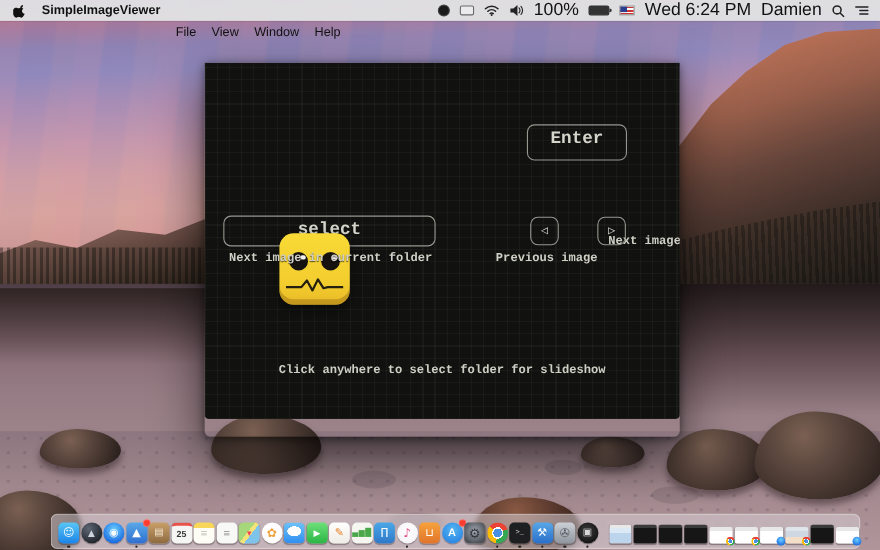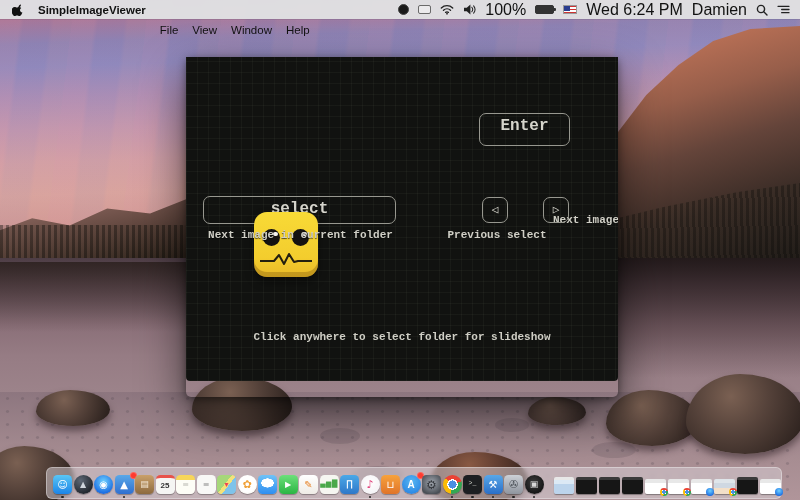--- a/index.html
+++ b/index.html
@@ -252,21 +252,21 @@
   </div>
 
   <div class="window">
     <div class="content">
       <div class="keybox k-enter">Enter</div>
       <div class="keybox k-space">select</div>
       <div class="klabel l-space">Next image in current folder</div>
       <div class="klabel l-next">Next image</div>
       <div class="keybox k-prev">◁</div>
       <div class="keybox k-next">▷</div>
-      <div class="klabel l-prev">Previous select</div>
+      <div class="klabel l-prev">Previous image</div>
       <div class="hint">Click anywhere to select folder for slideshow</div>
       <div class="face-icon">
         <span class="eye le"></span>
         <span class="eye re"></span>
         <svg class="mouth" width="60" height="16" viewBox="0 0 60 16" fill="none" stroke="#241f0e" stroke-width="2" stroke-linejoin="round">
             <path d="M4 9 L18 9 L23 3 L28 12 L33 2 L38 10 L42 9 L56 9"></path>
           </svg>
       </div>
     </div>
   </div>

